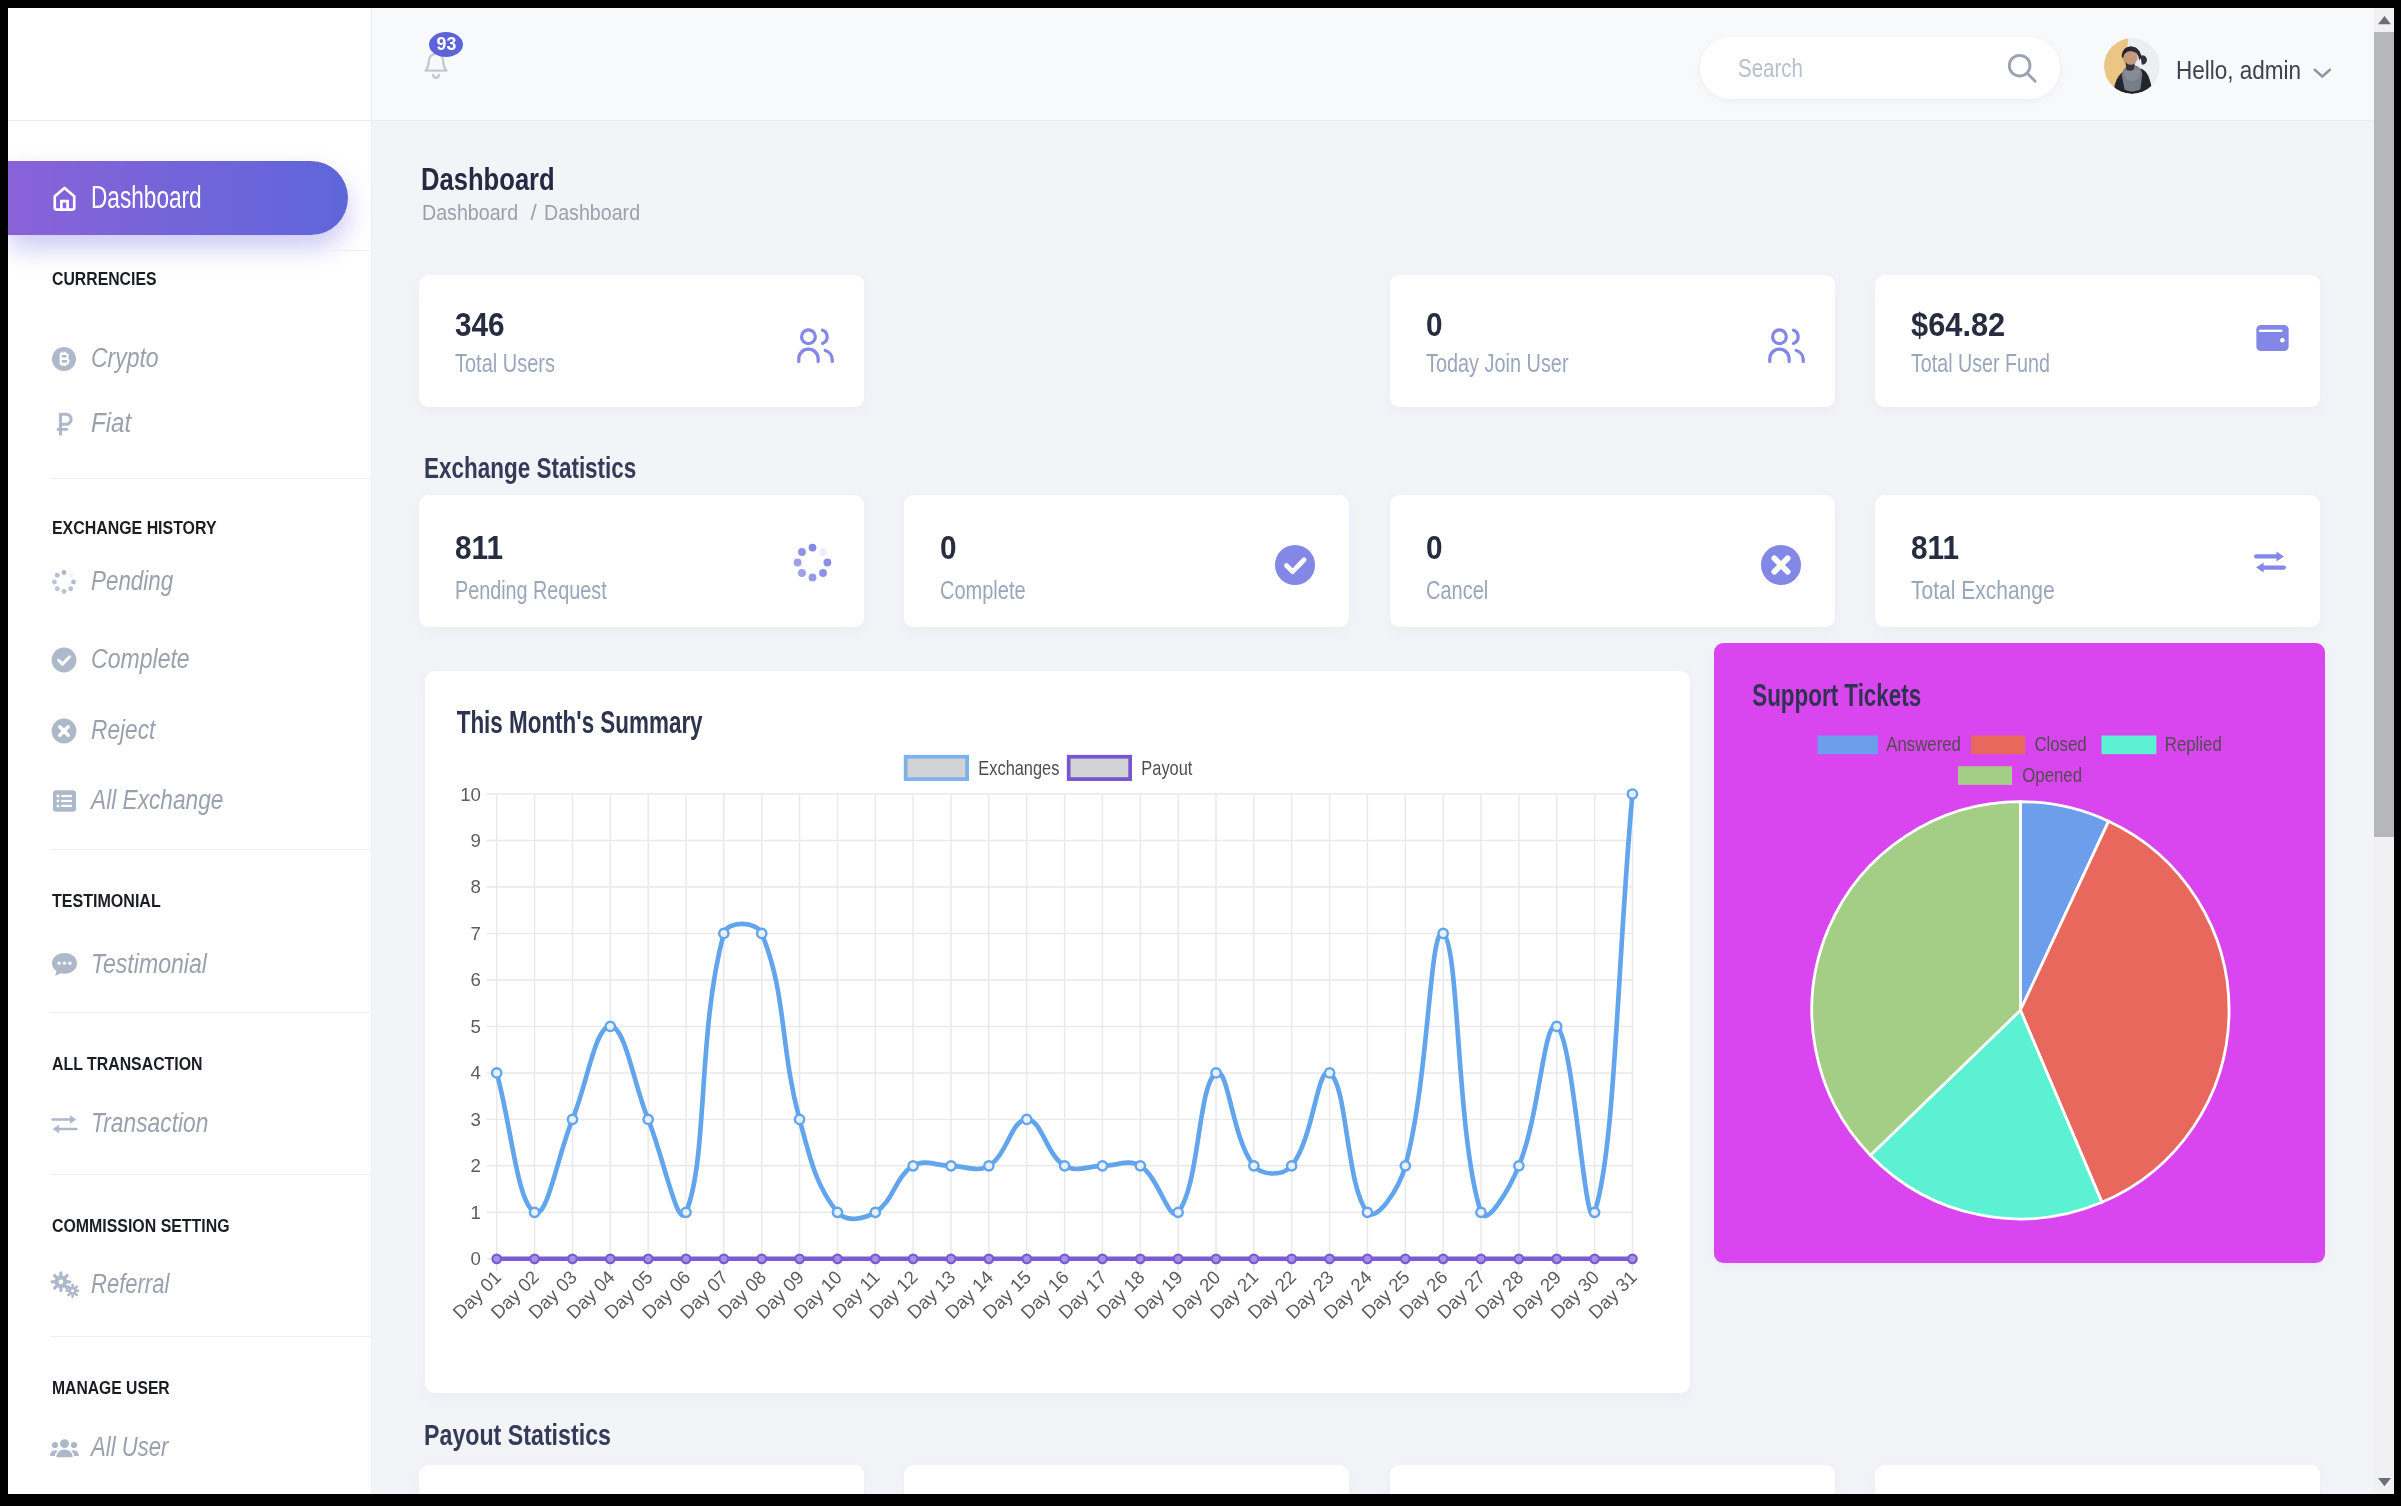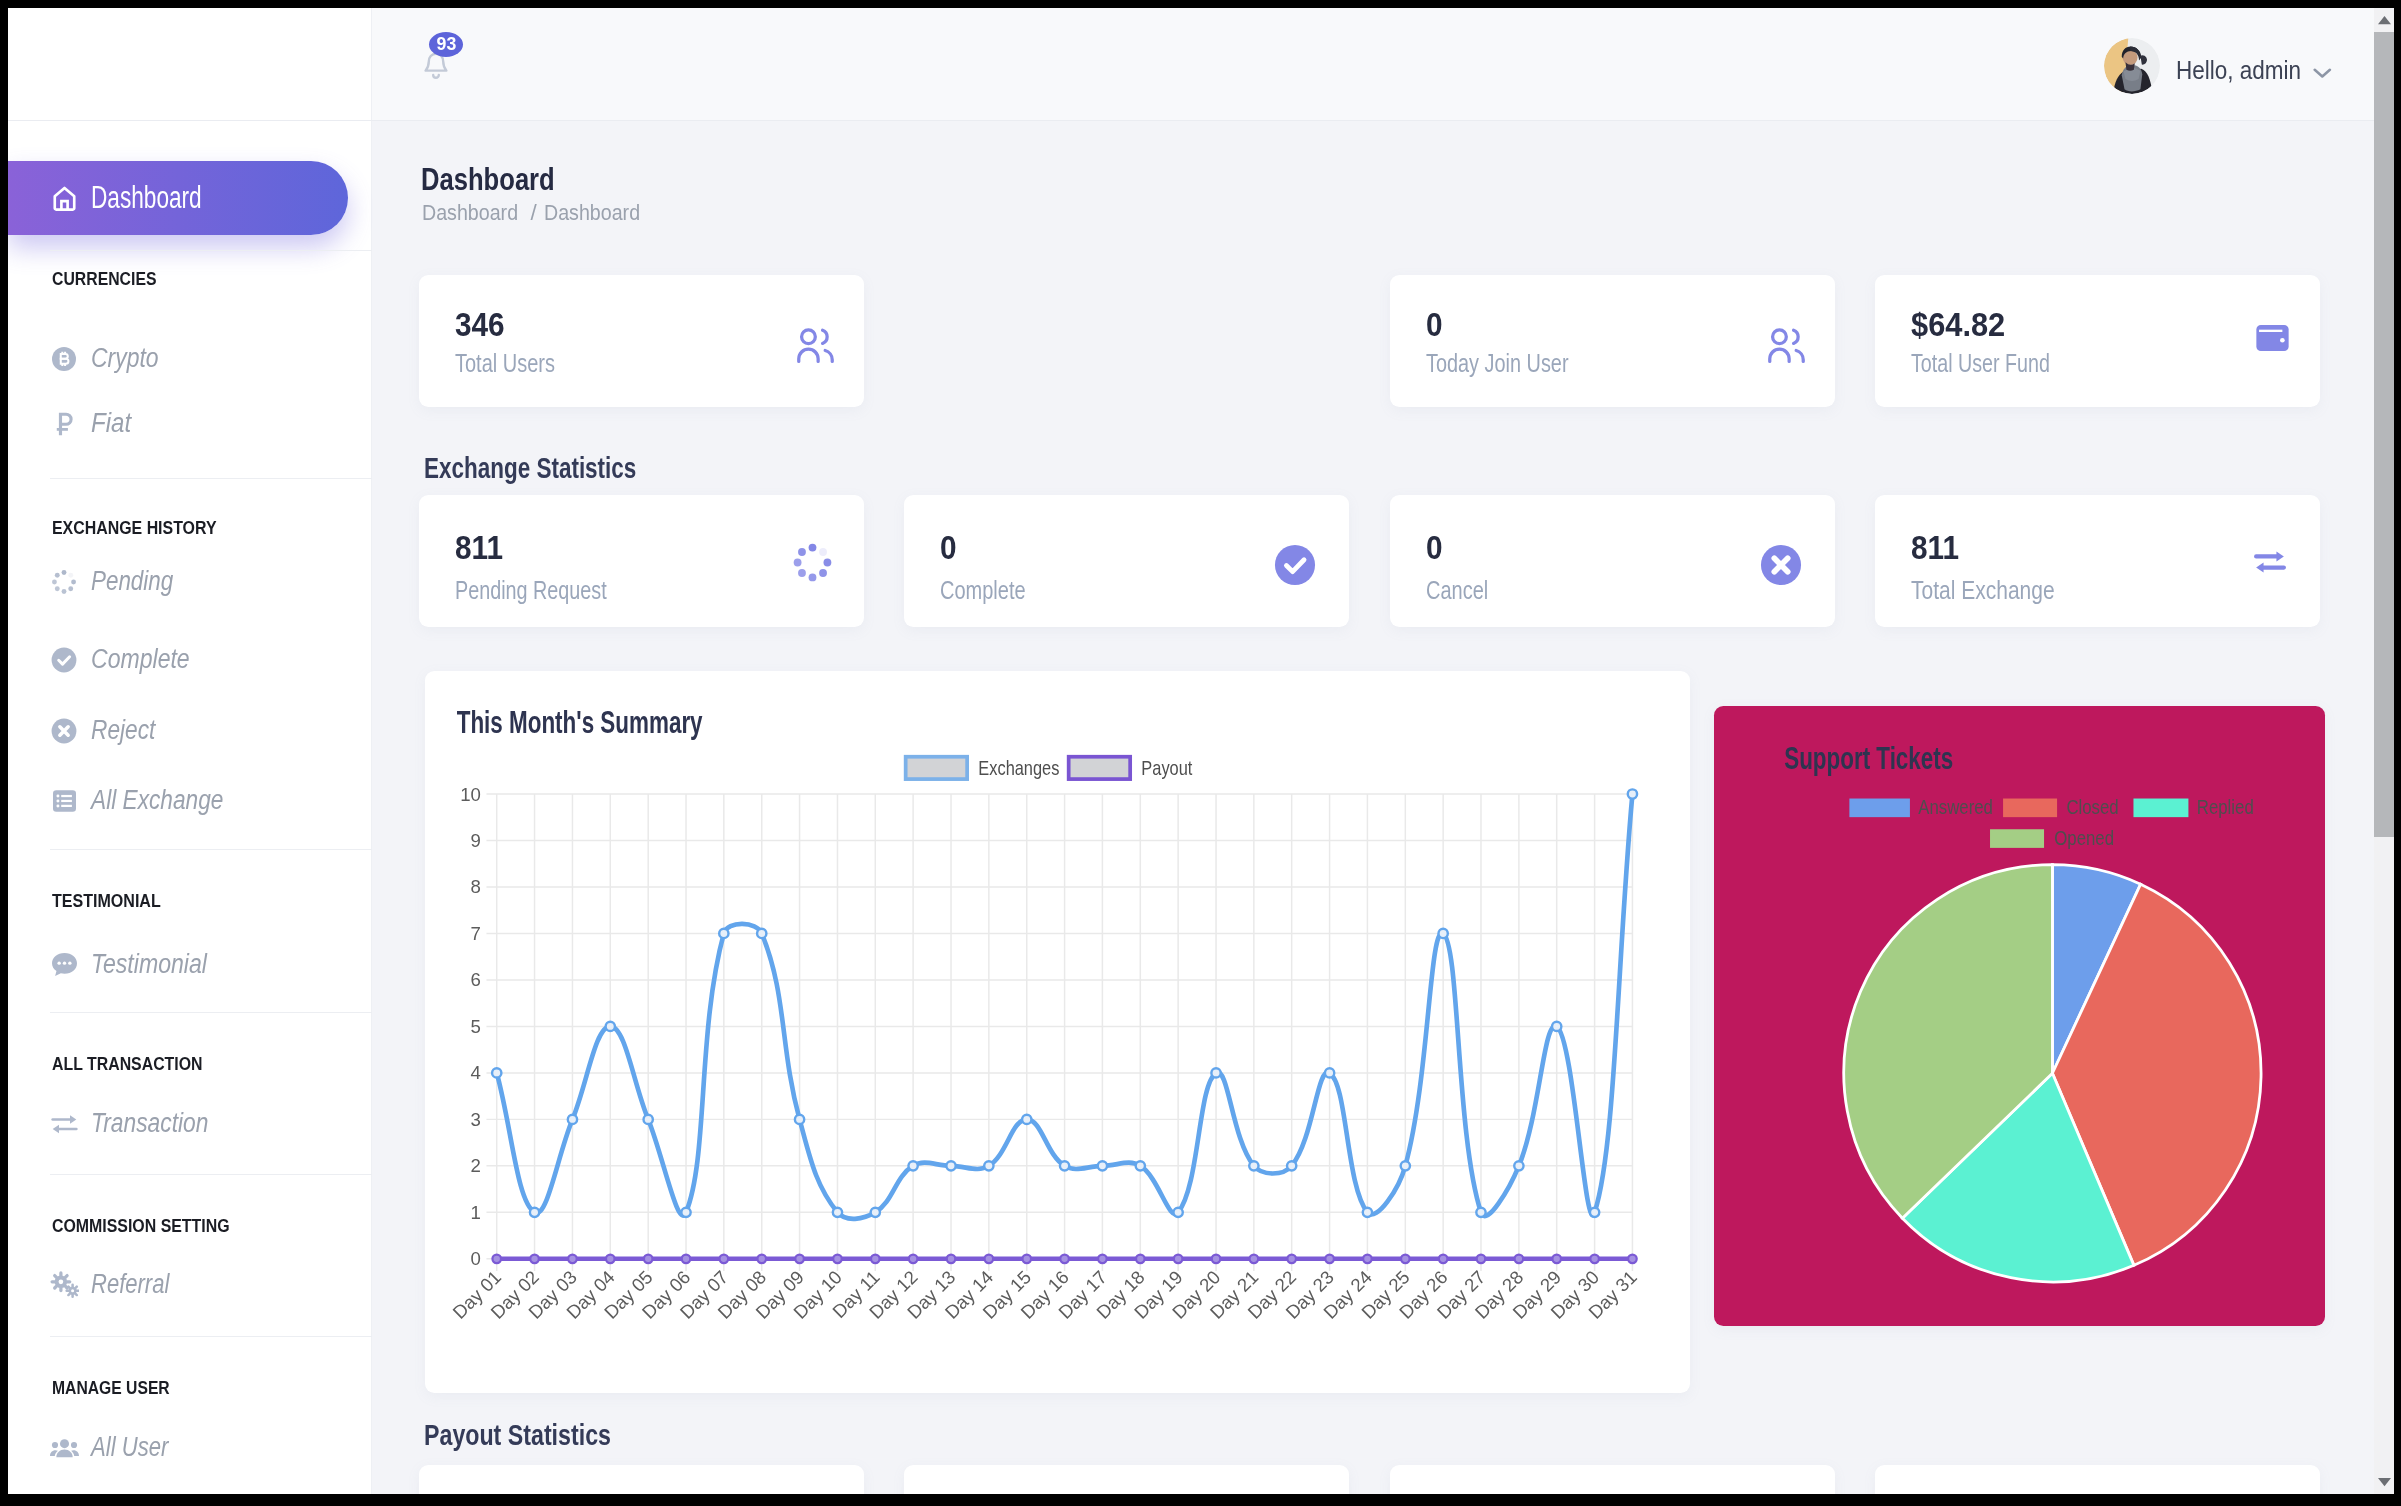--- a/index.html
+++ b/index.html
@@ -31,22 +31,22 @@
 .h1 { position:absolute; left:413px; top:153px; font-size:32px; font-weight:bold; color:#252a42; transform:scaleX(.80); transform-origin:0 50%; }
 .crumb { position:absolute; font-size:22.4px; color:#9aa1ad; transform:scaleX(.877); transform-origin:0 50%; }
 .card { position:absolute; width:445px; height:132px; background:#fff; border-radius:9.3px;
   box-shadow:0 3.7px 13px rgba(140,150,180,.08); }
 .num { position:absolute; left:36px; font-size:34px; font-weight:bold; color:#272c40; transform-origin:0 0; }
 .lbl { position:absolute; left:36px; font-size:25px; color:#9aa6ba; transform-origin:0 0; }
 .cic { position:absolute; display:flex; }
 .h2 { position:absolute; font-size:29px; font-weight:bold; color:#343b58; transform-origin:0 0; }
 .chartcard { position:absolute; left:417px; top:663px; width:1265px; height:722px; background:#fff; border-radius:9.3px;
   box-shadow:0 3.7px 13px rgba(140,150,180,.08); }
-.piecard { position:absolute; left:1706px; top:698px; width:611px; height:620px; background:#be185d; border-radius:9.3px;
-  box-shadow:0 3.7px 13px rgba(140,150,180,.08);padding-left:32px; }
+.piecard { position:absolute; left:1706px; top:635px; width:611px; height:620px; background:#d946ef; border-radius:9.3px;
+  box-shadow:0 3.7px 13px rgba(140,150,180,.08); }
 .bcard { height:56px; border-radius:9.3px 9.3px 0 0; }
 .sbar { position:absolute; left:2366px; top:0; width:19.6px; height:1486px; background:#f1f1f3; }
 .sthumb { position:absolute; left:2366px; top:24px; width:19.6px; height:805px; background:#b5b7ba; }
 .arr { position:absolute; left:2366px; width:19.6px; height:18.6px; display:flex; align-items:center; justify-content:center; }
 </style></head>
 <body>
 <div class="app">
   <div class="topbar"></div>
   <div class="sidebar">
     <div class="pill">
@@ -211,20 +211,29 @@
         </span>
         <span class="it" style="transform:scaleX(0.818)">All User</span>
       </div>
   </div>
   <div class="topline"></div>
   <div class="bell"><svg width="24" height="28" viewBox="0 0 30 34">
         <path d="M15 3 c-5.5 0 -9 4.2 -9 9.5 c0 6 -2.5 9.5 -4 11.5 h26 c-1.5 -2 -4 -5.5 -4 -11.5 c0 -5.3 -3.5 -9.5 -9 -9.5 Z" fill="none" stroke="#c3cad7" stroke-width="3" stroke-linejoin="round"></path>
         <path d="M11.5 29.5 a3.5 3.5 0 0 0 7 0" fill="none" stroke="#c3cad7" stroke-width="3" stroke-linecap="round"></path>
       </svg></div>
   <div class="badge">93</div>
+  <div class="search">
+      <span class="ph">Search</span>
+      <span class="mg">
+        <svg width="32" height="32" viewBox="0 0 34 34">
+          <circle cx="14.5" cy="14.5" r="11" fill="none" stroke="#9aa3b2" stroke-width="3"></circle>
+          <path d="M23 23 L31 31" stroke="#9aa3b2" stroke-width="3" stroke-linecap="round"></path>
+        </svg>
+      </span>
+    </div>
   <div class="avatar"><svg width="56" height="56" viewBox="0 0 60 60">
         <defs>
           <clipPath id="avc">
             <circle cx="30" cy="30" r="30"></circle>
           </clipPath>
         </defs>
         <g clip-path="url(#avc)">
           <rect width="60" height="60" fill="#eceef0"></rect>
           <path d="M0 0 H26 L21 60 H0 Z" fill="#ebc583"></path>
           <path d="M10 60 C11 47 15 40 21 36 L40 33 c7 3 10 11 12 27 Z" fill="#24242c"></path>

